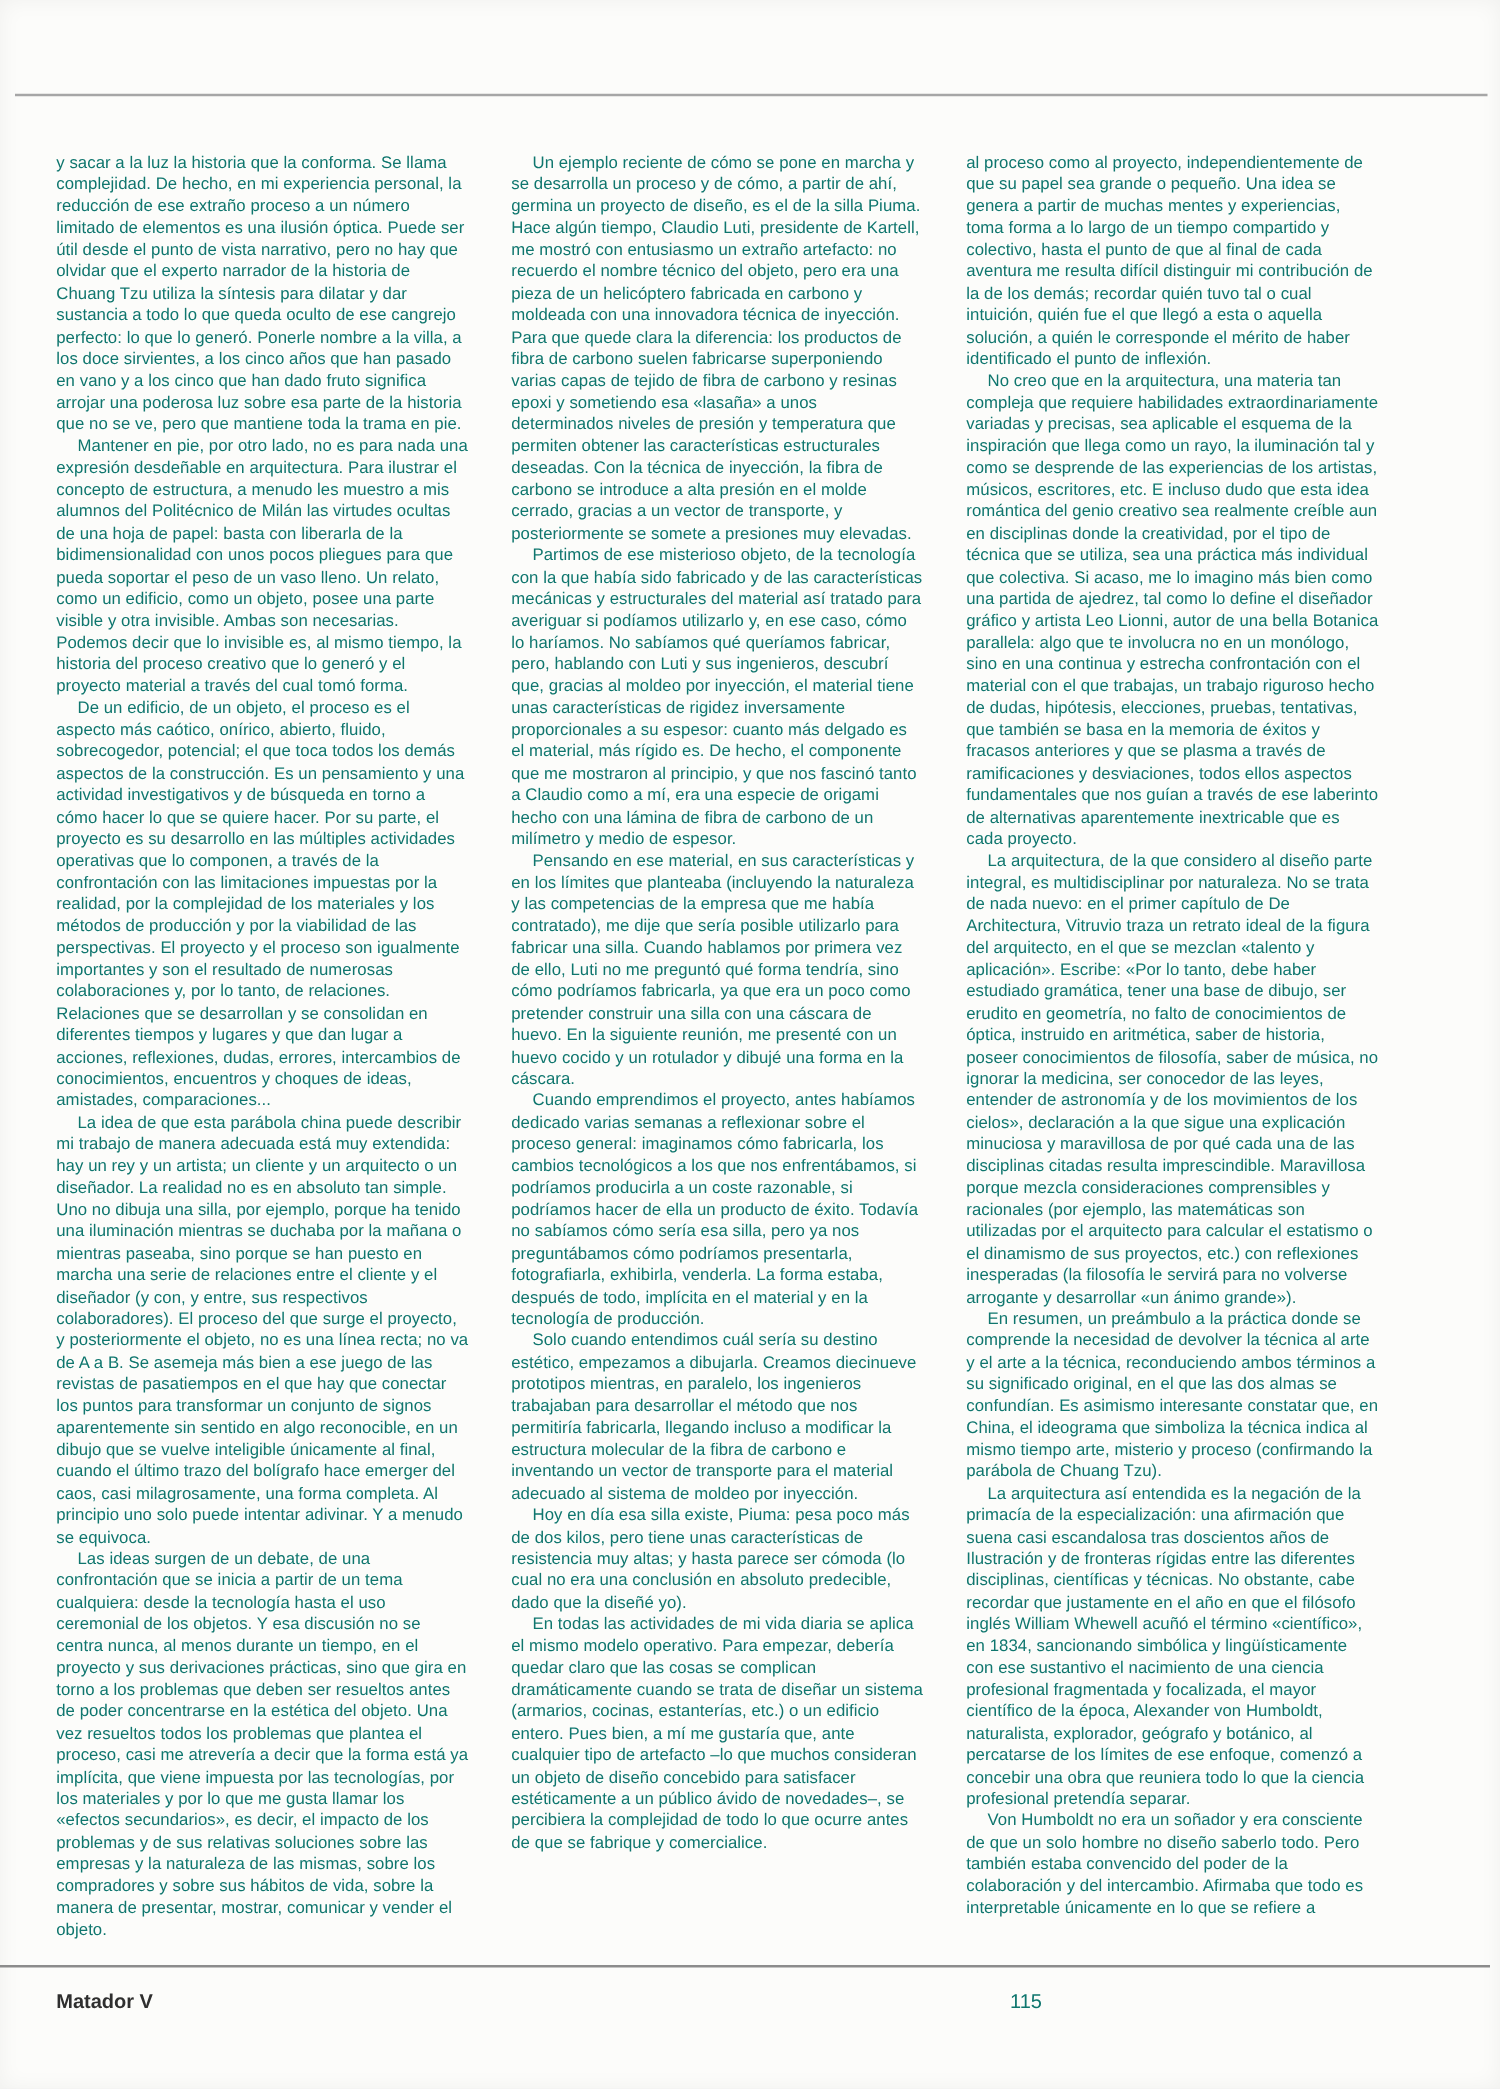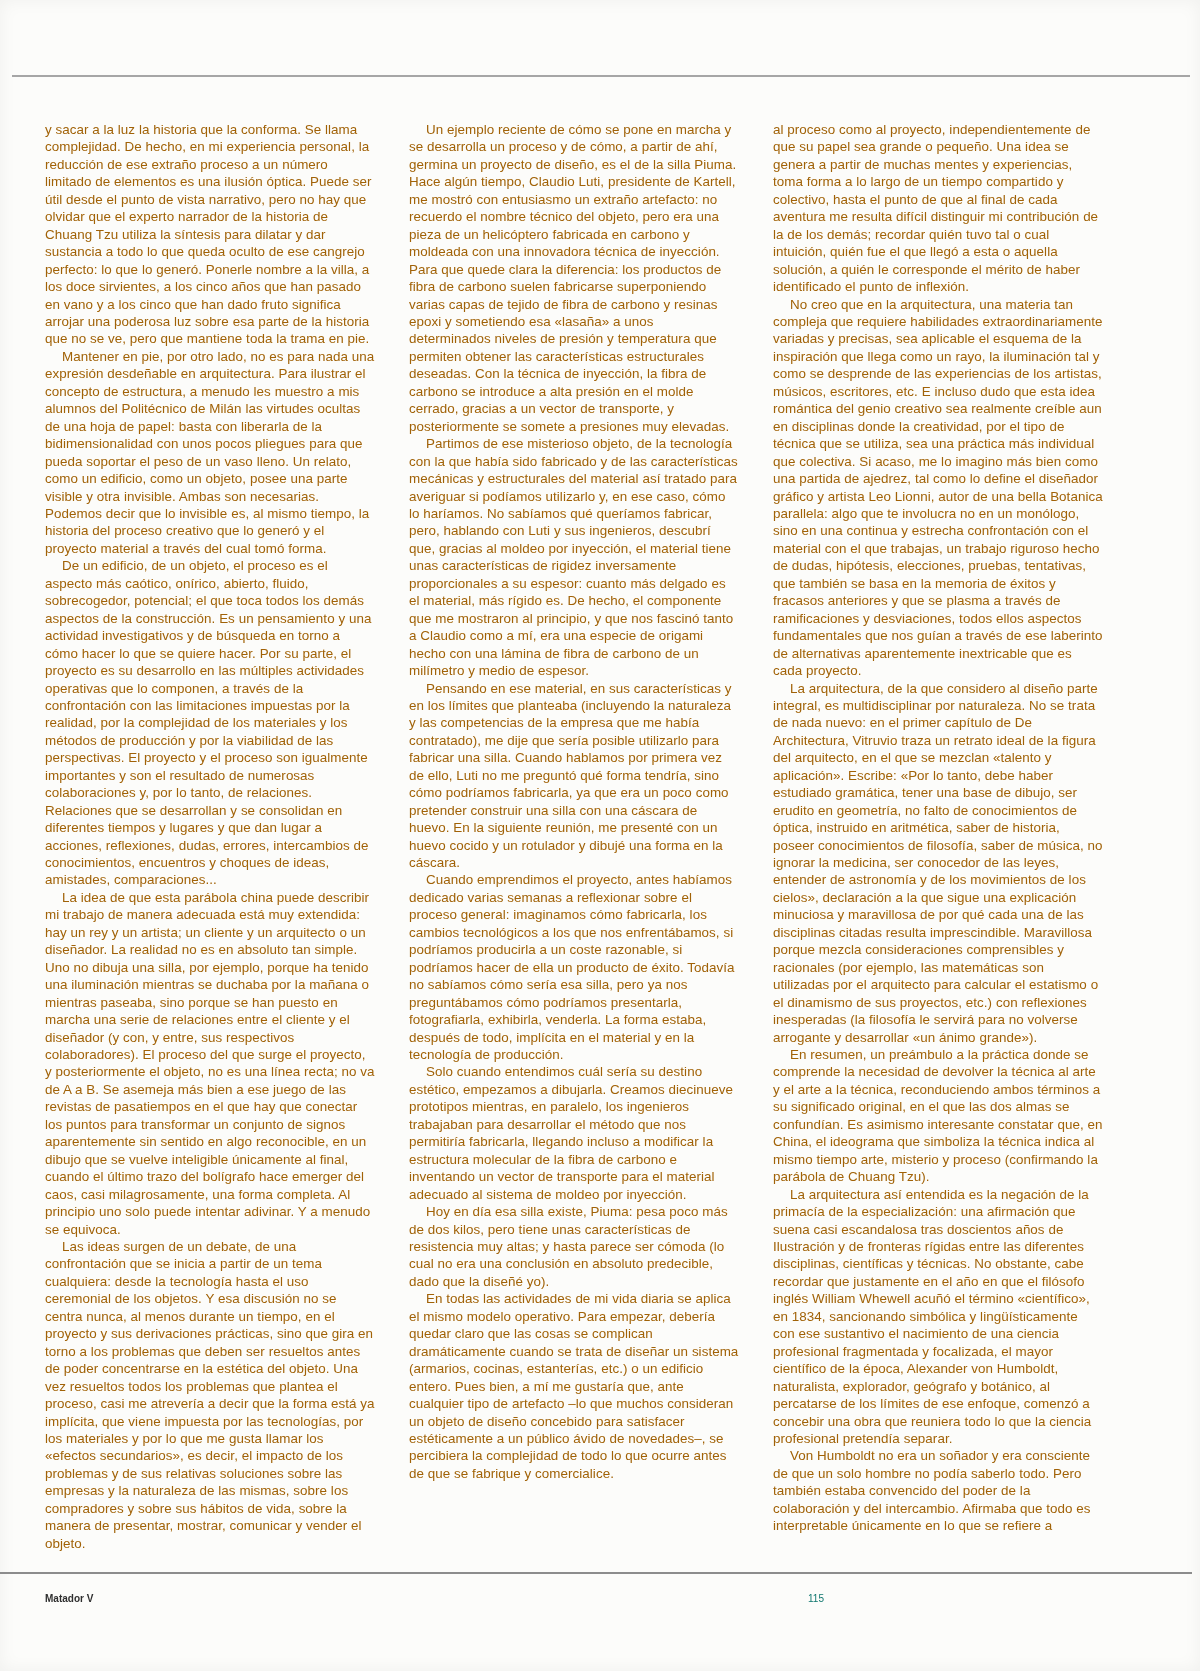--- a/index.html
+++ b/index.html
@@ -37,41 +37,41 @@
     position: absolute;
     left: 45px;
     top: 121px;
     width: 1058px;
     display: flex;
     gap: 34px;
   }
   .col {
     width: 330px;
     flex: 0 0 330px;
-    color: #a16207;
+    color: #0f766e;
     font-size: 13.4px;
     line-height: 17.45px;
     text-align: left;
     letter-spacing: 0.05px;
   }
   .col p {
     margin: 0;
     padding: 0;
   }
   .col p.indent {
     text-indent: 17px;
   }
   .footer {
     position: absolute;
     left: 0;
     top: 1593px;
     width: 1200px;
     height: 20px;
     color: #333;
-    font-size: 10px;
+    font-size: 16px;
   }
   .footer-left {
     position: absolute;
     left: 45px;
     top: 0;
     font-weight: bold;
     color: #2f2f2f;
   }
   .page-number {
     position: absolute;
@@ -106,21 +106,21 @@
       <p class="indent">Hoy en día esa silla existe, Piuma: pesa poco más de dos kilos, pero tiene unas características de resistencia muy altas; y hasta parece ser cómoda (lo cual no era una conclusión en absoluto predecible, dado que la diseñé yo).</p>
       <p class="indent">En todas las actividades de mi vida diaria se aplica el mismo modelo operativo. Para empezar, debería quedar claro que las cosas se complican dramáticamente cuando se trata de diseñar un sistema (armarios, cocinas, estanterías, etc.) o un edificio entero. Pues bien, a mí me gustaría que, ante cualquier tipo de artefacto –lo que muchos consideran un objeto de diseño concebido para satisfacer estéticamente a un público ávido de novedades–, se percibiera la complejidad de todo lo que ocurre antes de que se fabrique y comercialice.</p>
     </div>
 
     <div class="col">
       <p>al proceso como al proyecto, independientemente de que su papel sea grande o pequeño. Una idea se genera a partir de muchas mentes y experiencias, toma forma a lo largo de un tiempo compartido y colectivo, hasta el punto de que al final de cada aventura me resulta difícil distinguir mi contribución de la de los demás; recordar quién tuvo tal o cual intuición, quién fue el que llegó a esta o aquella solución, a quién le corresponde el mérito de haber identificado el punto de inflexión.</p>
       <p class="indent">No creo que en la arquitectura, una materia tan compleja que requiere habilidades extraordinariamente variadas y precisas, sea aplicable el esquema de la inspiración que llega como un rayo, la iluminación tal y como se desprende de las experiencias de los artistas, músicos, escritores, etc. E incluso dudo que esta idea romántica del genio creativo sea realmente creíble aun en disciplinas donde la creatividad, por el tipo de técnica que se utiliza, sea una práctica más individual que colectiva. Si acaso, me lo imagino más bien como una partida de ajedrez, tal como lo define el diseñador gráfico y artista Leo Lionni, autor de una bella Botanica parallela: algo que te involucra no en un monólogo, sino en una continua y estrecha confrontación con el material con el que trabajas, un trabajo riguroso hecho de dudas, hipótesis, elecciones, pruebas, tentativas, que también se basa en la memoria de éxitos y fracasos anteriores y que se plasma a través de ramificaciones y desviaciones, todos ellos aspectos fundamentales que nos guían a través de ese laberinto de alternativas aparentemente inextricable que es cada proyecto.</p>
       <p class="indent">La arquitectura, de la que considero al diseño parte integral, es multidisciplinar por naturaleza. No se trata de nada nuevo: en el primer capítulo de De Architectura, Vitruvio traza un retrato ideal de la figura del arquitecto, en el que se mezclan «talento y aplicación». Escribe: «Por lo tanto, debe haber estudiado gramática, tener una base de dibujo, ser erudito en geometría, no falto de conocimientos de óptica, instruido en aritmética, saber de historia, poseer conocimientos de filosofía, saber de música, no ignorar la medicina, ser conocedor de las leyes, entender de astronomía y de los movimientos de los cielos», declaración a la que sigue una explicación minuciosa y maravillosa de por qué cada una de las disciplinas citadas resulta imprescindible. Maravillosa porque mezcla consideraciones comprensibles y racionales (por ejemplo, las matemáticas son utilizadas por el arquitecto para calcular el estatismo o el dinamismo de sus proyectos, etc.) con reflexiones inesperadas (la filosofía le servirá para no volverse arrogante y desarrollar «un ánimo grande»).</p>
       <p class="indent">En resumen, un preámbulo a la práctica donde se comprende la necesidad de devolver la técnica al arte y el arte a la técnica, reconduciendo ambos términos a su significado original, en el que las dos almas se confundían. Es asimismo interesante constatar que, en China, el ideograma que simboliza la técnica indica al mismo tiempo arte, misterio y proceso (confirmando la parábola de Chuang Tzu).</p>
       <p class="indent">La arquitectura así entendida es la negación de la primacía de la especialización: una afirmación que suena casi escandalosa tras doscientos años de Ilustración y de fronteras rígidas entre las diferentes disciplinas, científicas y técnicas. No obstante, cabe recordar que justamente en el año en que el filósofo inglés William Whewell acuñó el término «científico», en 1834, sancionando simbólica y lingüísticamente con ese sustantivo el nacimiento de una ciencia profesional fragmentada y focalizada, el mayor científico de la época, Alexander von Humboldt, naturalista, explorador, geógrafo y botánico, al percatarse de los límites de ese enfoque, comenzó a concebir una obra que reuniera todo lo que la ciencia profesional pretendía separar.</p>
-      <p class="indent">Von Humboldt no era un soñador y era consciente de que un solo hombre no podía saberlo todo. Pero también estaba convencido del poder de la colaboración y del intercambio. Afirmaba que todo es interpretable únicamente en lo que se refiere a</p>
+      <p class="indent">Von Humboldt no era un soñador y era consciente de que un solo hombre no diseño saberlo todo. Pero también estaba convencido del poder de la colaboración y del intercambio. Afirmaba que todo es interpretable únicamente en lo que se refiere a</p>
     </div>
 
   </div>
 
   <div class="bottom-rule"></div>
 
   <div class="footer">
     <span class="footer-left">Matador V</span>
     <span class="page-number">115</span>
   </div>

